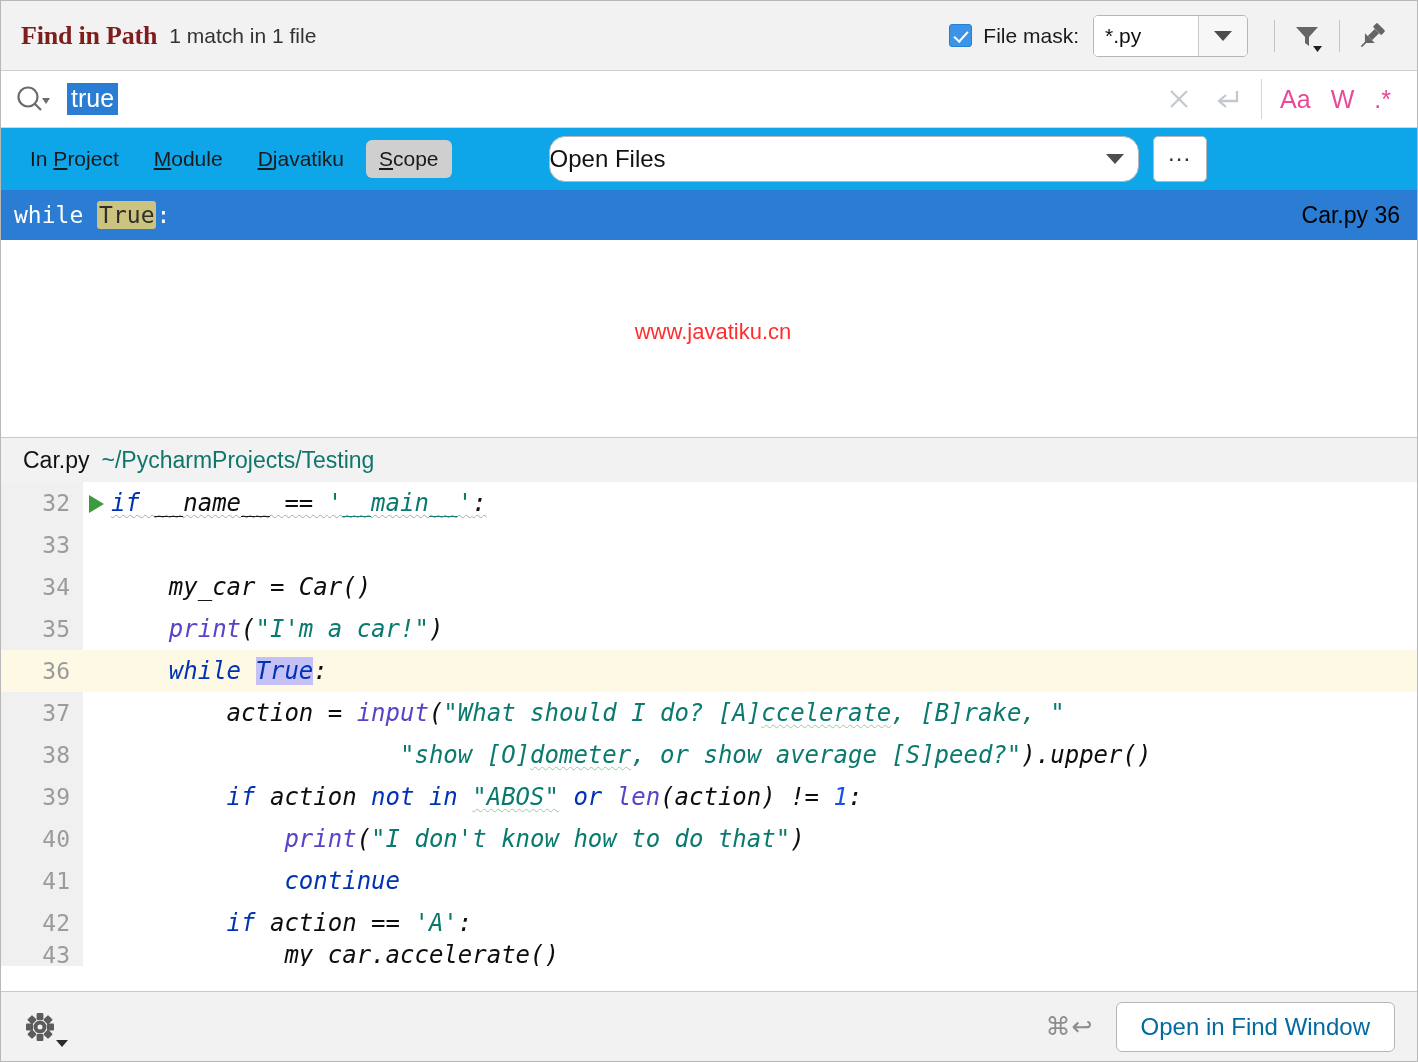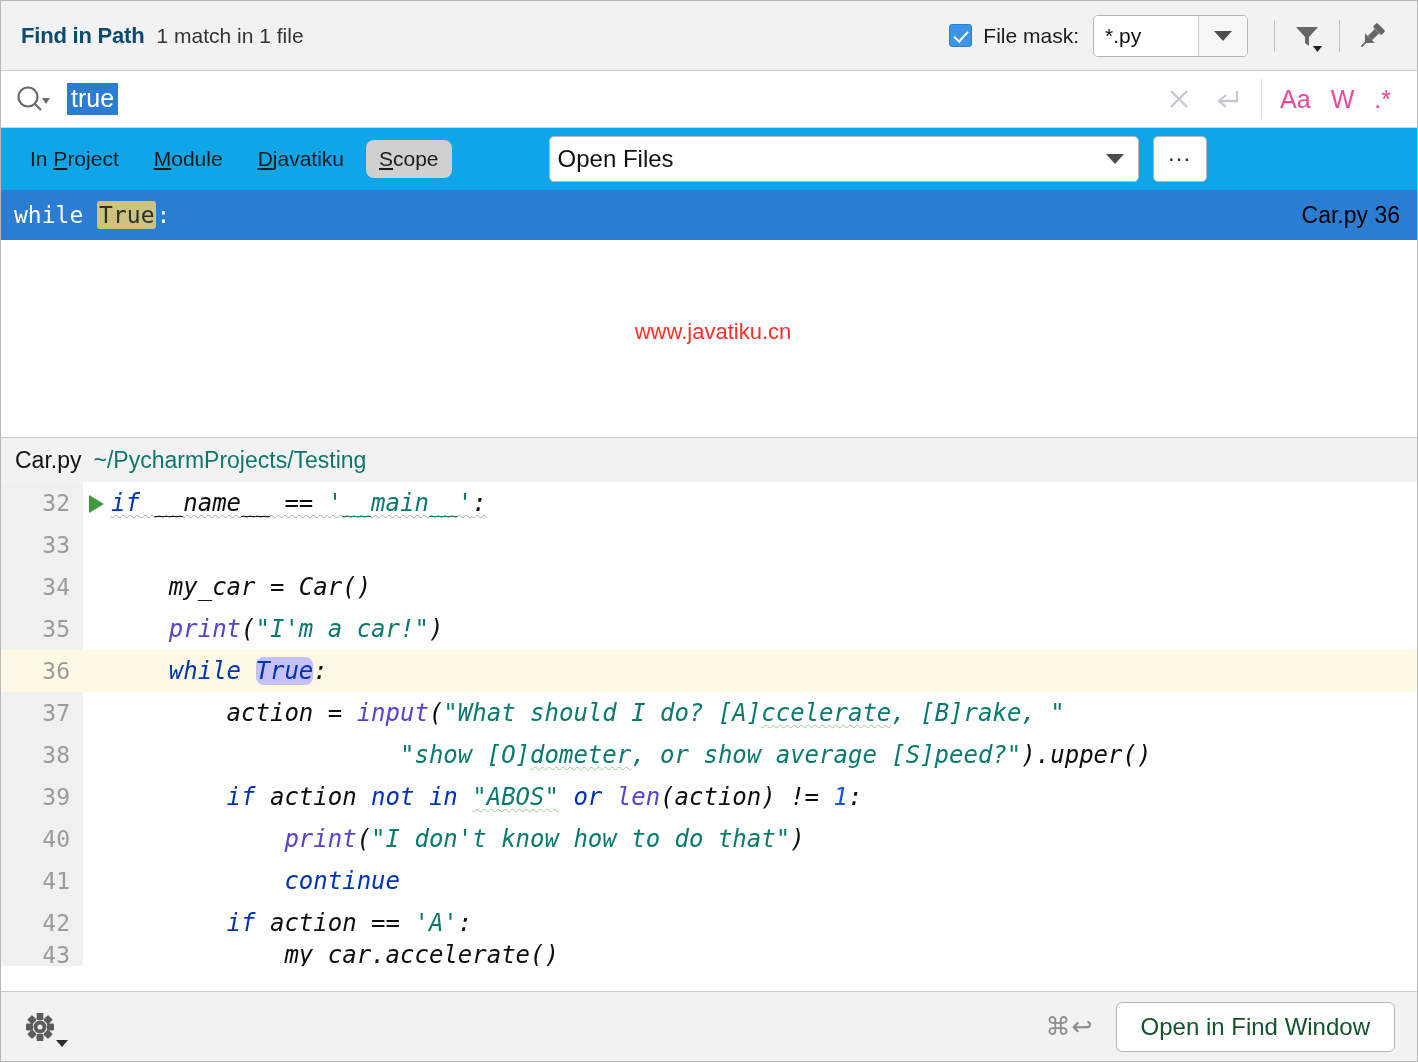--- a/index.html
+++ b/index.html
@@ -24,24 +24,25 @@
   .titlebar {
     height: 70px;
     flex: 0 0 70px;
     background: #f2f2f2;
     display: flex;
     align-items: center;
     padding: 0 22px 0 20px;
     border-bottom: 1px solid #cfcfcf;
   }
   .title-main {
-    font-size: 22px;
+    font-size: 26px;
     font-weight: bold;
-    color: #0c4a6e;
+    color: #7f1d1d;
     letter-spacing: -0.2px;
+    font-family: Liberation Serif, serif;
   }
   .title-sub {
     font-size: 21px;
     color: #333333;
     margin-left: 12px;
   }
   .tb-spacer { flex: 1 1 auto; }
 
   .checkbox {
     width: 23px; height: 23px;
@@ -174,24 +175,24 @@
     white-space: nowrap;
   }
   .scope-tab.sel { background: #cfcfcf; }
   .mn { text-decoration: underline; }
   .scope-gap { width: 88px; flex: 0 0 auto; }
   .scope-combo {
     flex: 0 0 590px;
     height: 46px;
     background: #ffffff;
     border: 1px solid #b6b6b6;
-    border-radius: 5px;
-    display: flex;
-    align-items: center;
-    padding: 0 14px 0 8px;
+    border-radius: 16px;
+    display: flex;
+    align-items: center;
+    padding: 0 14px 0 0;
     cursor: pointer;
   }
   .scope-combo-text {
     flex: 1 1 auto;
     font-size: 24px;
     color: #111111;
   }
   .ellipsis-btn {
     width: 54px; height: 46px;
     margin-left: 14px;
@@ -261,21 +262,21 @@
     flex-direction: column;
     overflow: hidden;
     position: relative;
   }
   .preview-head {
     height: 44px;
     flex: 0 0 44px;
     background: #f2f2f2;
     display: flex;
     align-items: center;
-    padding-left: 14px;
+    padding-left: 22px;
   }
   .ph-file {
     font-size: 23px;
     color: #121212;
   }
   .ph-path {
     font-size: 23px;
     color: #0f766e;
     margin-left: 12px;
   }
@@ -324,21 +325,21 @@
   .code-text {
     padding-left: 28px;
     white-space: pre;
     font-style: italic;
   }
   .kw   { color: #0033b3; }
   .kw2  { color: #5644c9; }
   .str  { color: #0a7a6e; }
   .num  { color: #1750eb; }
   .pln  { color: #0d0d0d; }
-  .sel  { background: #c5c1f7; border-radius: 8px; }
+  .sel  { background: #c5c1f7; }
   .sq {
     text-decoration: underline;
     text-decoration-style: wavy;
     text-decoration-color: #9dc89d;
     text-decoration-thickness: 1px;
     text-underline-offset: 3px;
   }
   .sqg {
     text-decoration: underline;
     text-decoration-style: wavy;
@@ -376,21 +377,21 @@
     display: flex; align-items: center; gap: 3px;
   }
   .primary-btn {
     height: 50px;
     background: #ffffff;
     border: 1px solid #b6b6b6;
     border-radius: 6px;
     padding: 9px 24px;
     display: flex; align-items: center;
     font-size: 24px;
-    color: #14532d;
+    color: #0369a1;
     cursor: pointer;
     white-space: nowrap;
   }
 </style>
 </head>
 <body>
 
 <div id="app">
 
   <div class="titlebar">

